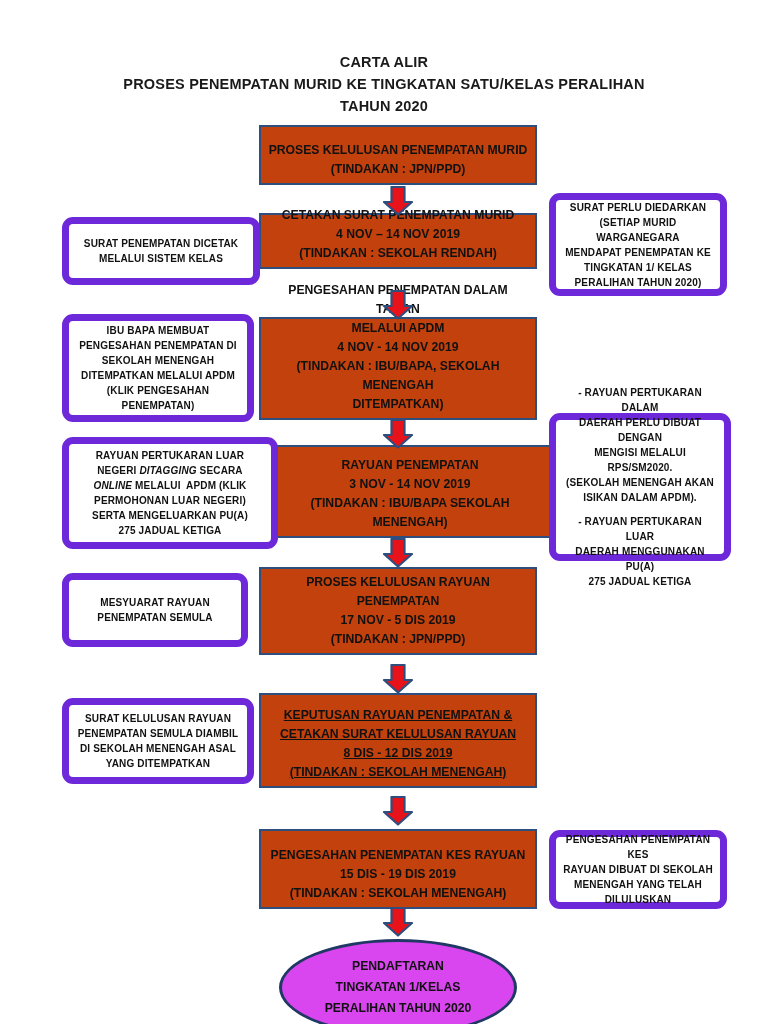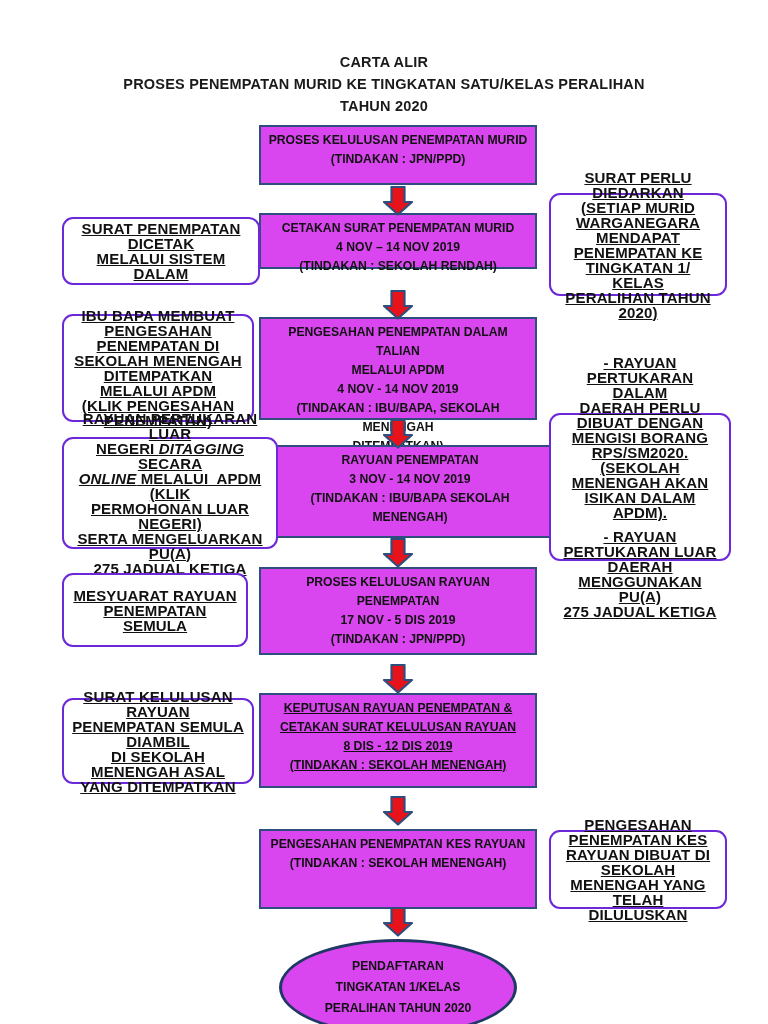--- a/index.html
+++ b/index.html
@@ -17,24 +17,24 @@
   .title{
     position:absolute;left:0;top:10px;width:768px;
     text-align:center;font-weight:bold;font-size:14.5px;line-height:22px;
     letter-spacing:.2px;
   }
   .title div{white-space:nowrap;}
 
   
   .pbox{
     position:absolute;
-    background:#d946ef;
+    background:#c2410c;
     border:2.5px solid #2e4e7e;
     box-sizing:border-box;
-    display:flex;align-items:flex-start;justify-content:center;
+    display:flex;align-items:flex-end;justify-content:center;
     text-align:center;
     font-weight:bold;
     font-size:12.2px;
     line-height:19px;
     padding:4px 6px;
     color:#111;
   }
   .pbox .inner{width:100%;}
 
   
@@ -47,32 +47,31 @@
     display:flex;align-items:center;justify-content:center;
     text-align:center;
     font-weight:bold;font-size:12.2px;line-height:21px;
     color:#111;
   }
 
   
   .note{
     position:absolute;
     background:#ffffff;
-    border:2px solid #6d28d9;
+    border:7px solid #6d28d9;
     border-radius:11px;
     box-sizing:border-box;
     display:flex;align-items:center;justify-content:center;
     text-align:center;
-    font-size:15px;
+    font-size:10px;
     line-height:15px;
     padding:5px 7px;
     color:#111;
     font-weight:600;
     letter-spacing:.15px;
-    text-decoration:underline;
   }
   .note .inner{width:100%;}
   .note b{font-weight:bold;}
   .note i{font-style:italic;}
   .note .gap{display:block;height:9px;}
 
   
   .arrow{
     position:absolute;
     width:34px;height:30px;
@@ -137,34 +136,35 @@
         <div>KEPUTUSAN RAYUAN PENEMPATAN &amp;</div>
         <div>CETAKAN SURAT KELULUSAN RAYUAN</div>
         <div>8 DIS - 12 DIS 2019</div>
         <div>(TINDAKAN : SEKOLAH MENENGAH)</div>
       </div>
   </div>
 
   <div class="pbox" style="left:259px;top:788px;width:278px;height:80px;">
     <div class="inner">
         <div>PENGESAHAN PENEMPATAN KES RAYUAN</div>
+        <div>15 DIS - 19 DIS 2019</div>
         <div>(TINDAKAN : SEKOLAH MENENGAH)</div>
       </div>
   </div>
 
   <div class="ellipse" style="left:279px;top:898px;width:238px;height:97px;">
     <div class="inner">
         <div>PENDAFTARAN</div>
         <div>TINGKATAN 1/KELAS</div>
         <div>PERALIHAN TAHUN 2020</div>
       </div>
   </div>
 
   <div class="note" style="left:62px;top:176px;width:198px;height:68px;">
-    <div class="inner">SURAT PENEMPATAN DICETAK<br>MELALUI SISTEM <b>DALAM</b></div>
+    <div class="inner">SURAT PENEMPATAN DICETAK<br>MELALUI SISTEM <b>KELAS</b></div>
   </div>
 
   <div class="note" style="left:62px;top:273px;width:192px;height:108px;">
     <div class="inner">IBU BAPA MEMBUAT<br>PENGESAHAN PENEMPATAN DI<br>SEKOLAH MENENGAH<br>DITEMPATKAN MELALUI APDM<br><b>(KLIK PENGESAHAN<br>PENEMPATAN)</b></div>
   </div>
 
   <div class="note" style="left:62px;top:396px;width:216px;height:112px;">
     <div class="inner">RAYUAN PERTUKARAN LUAR<br>NEGERI <i>DITAGGING</i> SECARA<br><i>ONLINE</i> MELALUI&nbsp; APDM (KLIK<br>PERMOHONAN LUAR NEGERI)<br>SERTA MENGELUARKAN <b>PU</b>(A)<br><b>275 JADUAL KETIGA</b></div>
   </div>
 
@@ -174,21 +174,21 @@
 
   <div class="note" style="left:62px;top:657px;width:192px;height:86px;">
     <div class="inner">SURAT KELULUSAN RAYUAN<br>PENEMPATAN SEMULA DIAMBIL<br>DI SEKOLAH MENENGAH ASAL<br>YANG DITEMPATKAN</div>
   </div>
 
   <div class="note" style="left:549px;top:152px;width:178px;height:103px;">
     <div class="inner">SURAT PERLU DIEDARKAN<br>(SETIAP MURID WARGANEGARA<br>MENDAPAT PENEMPATAN KE<br>TINGKATAN 1/ KELAS<br>PERALIHAN TAHUN <b>2020</b>)</div>
   </div>
 
   <div class="note" style="left:549px;top:372px;width:182px;height:148px;">
-    <div class="inner">- RAYUAN PERTUKARAN DALAM<br>DAERAH PERLU DIBUAT DENGAN<br>MENGISI <b>BORANG RPS/SM2020.</b><br>(SEKOLAH MENENGAH AKAN<br>ISIKAN DALAM APDM).<span class="gap"></span>- RAYUAN PERTUKARAN LUAR<br>DAERAH MENGGUNAKAN <b>PU</b>(A)<br><b>275 JADUAL KETIGA</b></div>
+    <div class="inner">- RAYUAN PERTUKARAN DALAM<br>DAERAH PERLU DIBUAT DENGAN<br>MENGISI <b>MELALUI RPS/SM2020.</b><br>(SEKOLAH MENENGAH AKAN<br>ISIKAN DALAM APDM).<span class="gap"></span>- RAYUAN PERTUKARAN LUAR<br>DAERAH MENGGUNAKAN <b>PU</b>(A)<br><b>275 JADUAL KETIGA</b></div>
   </div>
 
   <div class="note" style="left:549px;top:789px;width:178px;height:79px;">
     <div class="inner">PENGESAHAN PENEMPATAN KES<br>RAYUAN DIBUAT DI SEKOLAH<br>MENENGAH YANG TELAH<br>DILULUSKAN</div>
   </div>
 
   <div class="arrow" style="left:381px;top:145px;">
     <svg viewBox="0 0 34 30">
         <path d="M10.5 1 H23.5 V16 H31 L17 28.5 L3 16 H10.5 Z" fill="#E8131A" stroke="#2E4E7E" stroke-width="2.2" stroke-linejoin="round"></path>
       </svg>

